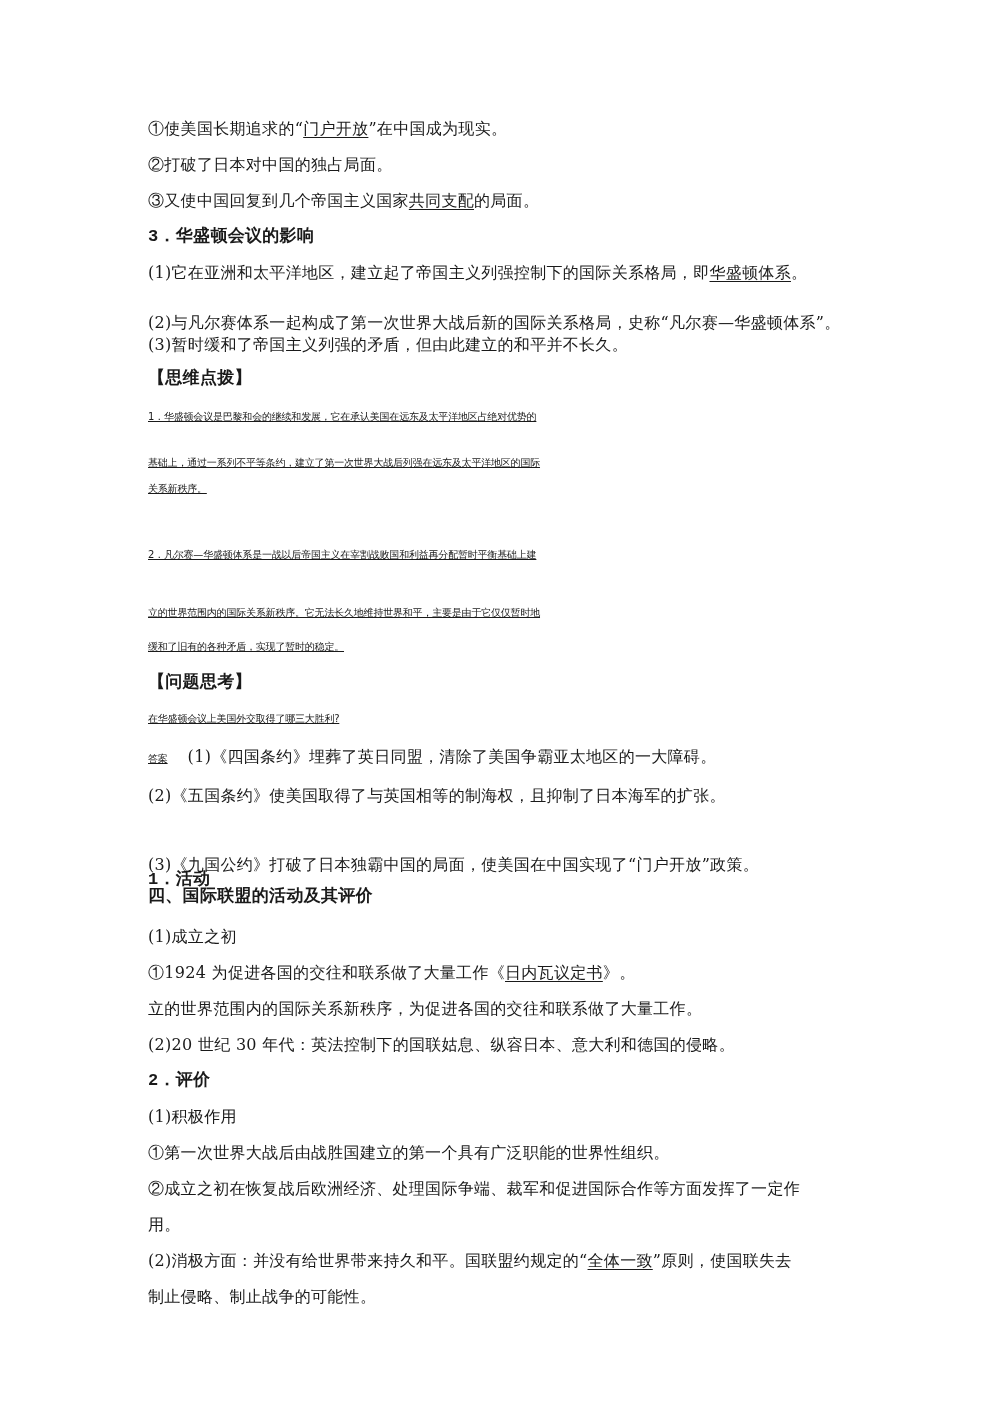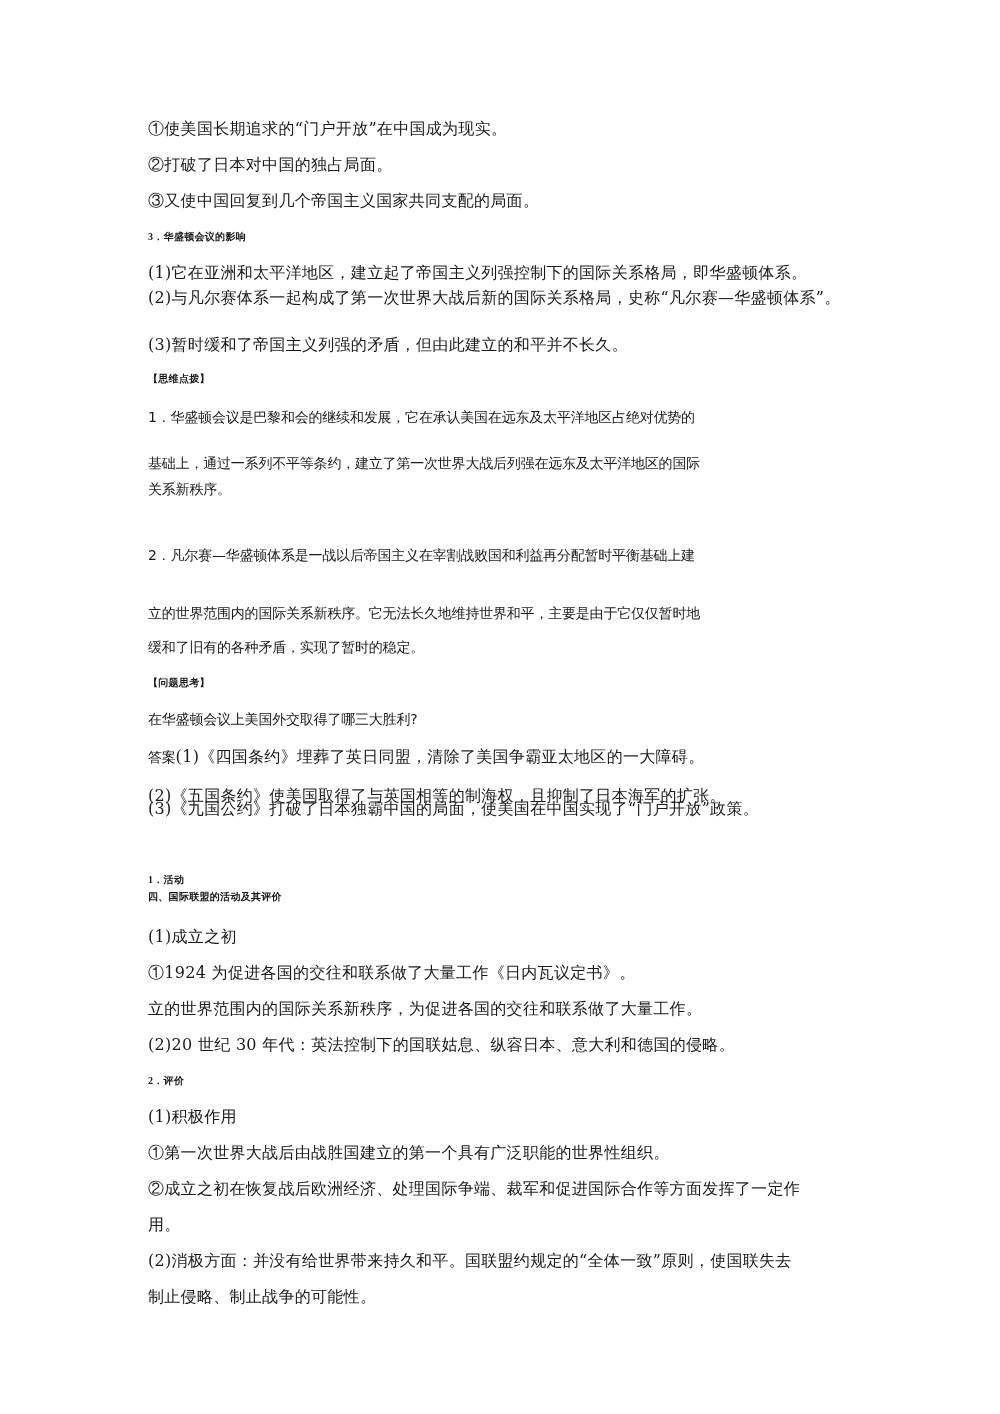--- a/index.html
+++ b/index.html
@@ -1,50 +1,50 @@
 <!DOCTYPE html>
 <html><head>
 <meta charset="utf-8">
 <style>
   html, body { margin: 0; padding: 0; background: #ffffff; }
   body { width: 1000px; height: 1414px; position: relative; overflow: hidden;
          font-family: "DejaVu Serif", "Liberation Serif", serif; color: #1a1a1a; }
   .page { position: absolute; left: 148px; top: 118px; width: 712px; }
   .line { position: absolute; left: 0; white-space: nowrap; font-size: 16px; line-height: 22px; letter-spacing: 0.3px; }
-  .bold { font-family: Liberation Serif, serif; font-weight: bold; font-size: 10px; }
-  .sans { font-family: "DejaVu Sans", "Liberation Sans", sans-serif; font-size: 14px; letter-spacing: -0.2px; }
-  .ul { text-underline-offset: 3px; text-align: right; }
+  .bold { font-family: Liberation Mono, monospace; font-weight: bold; font-size: 17px; }
+  .sans { font-family: "DejaVu Sans", "Liberation Sans", sans-serif; font-size: 10px; letter-spacing: -0.2px; text-decoration: underline; }
+  .ul { text-decoration: underline; text-underline-offset: 3px; text-align: right; }
 </style>
 </head>
 <body>
 
 <div class="page">
 
   <div class="line" style="top:0px"><span>①使美国长期追求的“</span><span class="ul">门户开放</span><span>”在中国成为现实。</span></div>
   <div class="line" style="top:36px"><span>②打破了日本对中国的独占局面。</span></div>
   <div class="line" style="top:72px"><span>③又使中国回复到几个帝国主义国家</span><span class="ul">共同支配</span><span>的局面。</span></div>
 
   <div class="line bold" style="top:108px">3．华盛顿会议的影响</div>
   <div class="line" style="top:144px"><span>(1)它在亚洲和太平洋地区，建立起了帝国主义列强控制下的国际关系格局，即</span><span class="ul">华盛顿体系</span><span>。</span></div>
-  <div class="line" style="top:169px">(2)与凡尔赛体系一起构成了第一次世界大战后新的国际关系格局，史称“凡尔赛—华盛顿体系”。</div>
+  <div class="line" style="top:194px">(2)与凡尔赛体系一起构成了第一次世界大战后新的国际关系格局，史称“凡尔赛—华盛顿体系”。</div>
   <div class="line" style="top:216px">(3)暂时缓和了帝国主义列强的矛盾，但由此建立的和平并不长久。</div>
 
   <div class="line bold" style="top:250px">【思维点拨】</div>
   <div class="line sans" style="top:288px">1．华盛顿会议是巴黎和会的继续和发展，它在承认美国在远东及太平洋地区占绝对优势的</div>
   <div class="line sans" style="top:334px">基础上，通过一系列不平等条约，建立了第一次世界大战后列强在远东及太平洋地区的国际</div>
   <div class="line sans" style="top:360px">关系新秩序。</div>
   <div class="line sans" style="top:426px">2．凡尔赛—华盛顿体系是一战以后帝国主义在宰割战败国和利益再分配暂时平衡基础上建</div>
   <div class="line sans" style="top:484px">立的世界范围内的国际关系新秩序。它无法长久地维持世界和平，主要是由于它仅仅暂时地</div>
   <div class="line sans" style="top:518px">缓和了旧有的各种矛盾，实现了暂时的稳定。</div>
 
   <div class="line bold" style="top:554px">【问题思考】</div>
   <div class="line sans" style="top:590px">在华盛顿会议上美国外交取得了哪三大胜利?</div>
-  <div class="line" style="top:628px"><span class="sans" style="margin-right:0">答案</span><span>(1)《四国条约》埋葬了英日同盟，清除了美国争霸亚太地区的一大障碍。</span></div>
+  <div class="line" style="top:628px"><span class="sans" style="margin-right:20px">答案</span><span>(1)《四国条约》埋葬了英日同盟，清除了美国争霸亚太地区的一大障碍。</span></div>
   <div class="line" style="top:667px">(2)《五国条约》使美国取得了与英国相等的制海权，且抑制了日本海军的扩张。</div>
-  <div class="line" style="top:680px">(3)《九国公约》打破了日本独霸中国的局面，使美国在中国实现了“门户开放”政策。</div>
+  <div class="line" style="top:736px">(3)《九国公约》打破了日本独霸中国的局面，使美国在中国实现了“门户开放”政策。</div>
 
   <div class="line bold" style="top:768px">四、国际联盟的活动及其评价</div>
   <div class="line bold" style="top:751px">1．活动</div>
   <div class="line" style="top:808px">(1)成立之初</div>
   <div class="line" style="top:844px"><span>①1924 为促进各国的交往和联系做了大量工作《</span><span class="ul">日内瓦议定书</span><span>》。</span></div>
   <div class="line" style="top:880px">立的世界范围内的国际关系新秩序，为促进各国的交往和联系做了大量工作。</div>
   <div class="line" style="top:916px">(2)20 世纪 30 年代：英法控制下的国联姑息、纵容日本、意大利和德国的侵略。</div>
   <div class="line bold" style="top:952px">2．评价</div>
   <div class="line" style="top:988px">(1)积极作用</div>
   <div class="line" style="top:1024px">①第一次世界大战后由战胜国建立的第一个具有广泛职能的世界性组织。</div>

